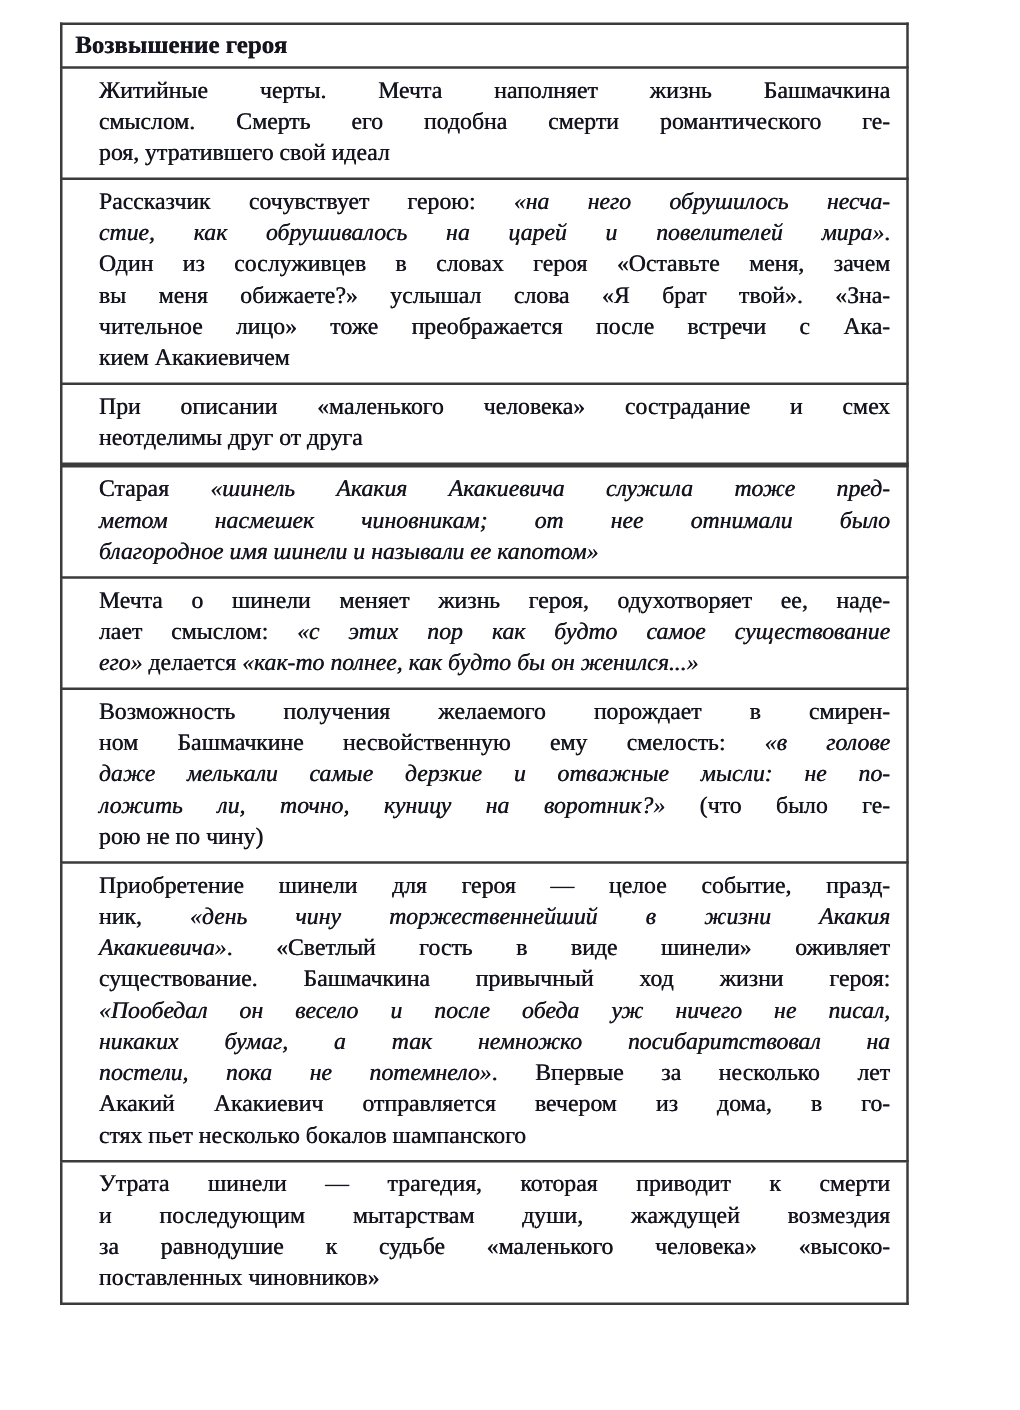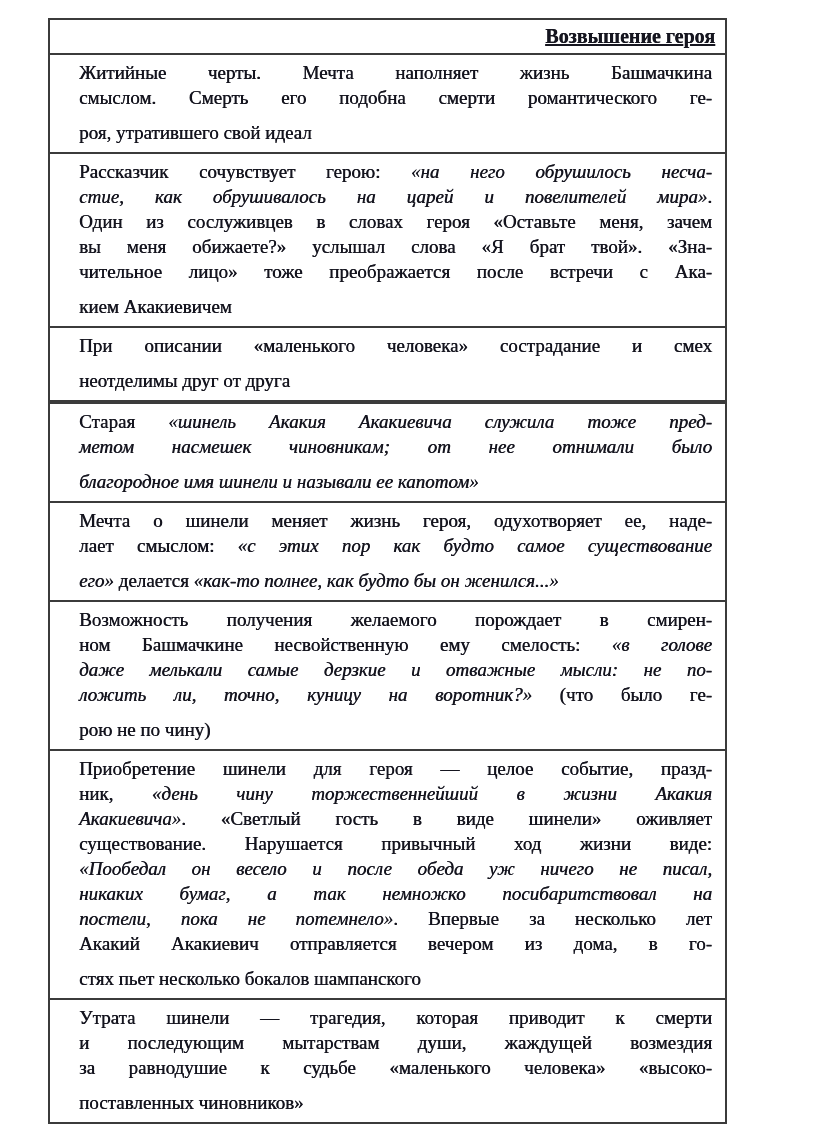--- a/index.html
+++ b/index.html
@@ -21,40 +21,38 @@
   table.doc-table{
     border-collapse:collapse;
     width:100%;
     table-layout:fixed;
   }
   table.doc-table, table.doc-table td{
     border:2px solid #3b3b3b;
   }
   td.title-cell{
     font-weight:bold;
-    text-align:right;
+    text-align:left;
     font-size:20px;
     line-height:25px;
     padding:4px 10px;
     text-shadow:0.3px 0 0 currentColor;
-    text-decoration:underline;
   }
   td.cell{
     font-size:19px;
     line-height:25px;
     padding:5px 13px 7px 29px;
     text-shadow:0.4px 0 0 currentColor;
   }
   .line{
     text-align:justify;
     text-align-last:justify;
   }
   .line.last{
     text-align-last:left;
-    margin-top:10px;
   }
   .seg.it{
     font-style:italic;
   }
   .mid-heading{
     font-weight:bold;
     font-size:20px;
     line-height:26px;
     text-align:center;
     margin:18px 0 13px 0;
@@ -122,21 +120,21 @@
               <div class="line"><span class="seg it">даже мелькали самые дерзкие и отважные мысли: не по-</span></div>
               <div class="line"><span class="seg it">ложить ли, точно, куницу на воротник?»</span><span class="seg"> (что было ге-</span></div>
               <div class="line last"><span class="seg">рою не по чину)</span></div>
             </td>
         </tr>
         <tr>
           <td class="cell">
               <div class="line"><span class="seg">Приобретение шинели для героя — целое событие, празд-</span></div>
               <div class="line"><span class="seg">ник, </span><span class="seg it">«день чину торжественнейший в жизни Акакия</span></div>
               <div class="line"><span class="seg it">Акакиевича»</span><span class="seg">. «Светлый гость в виде шинели» оживляет</span></div>
-              <div class="line"><span class="seg">существование. Нарушается привычный ход жизни виде:</span></div>
+              <div class="line"><span class="seg">существование. Башмачкина привычный ход жизни героя:</span></div>
               <div class="line"><span class="seg it">«Пообедал он весело и после обеда уж ничего не писал,</span></div>
               <div class="line"><span class="seg it">никаких бумаг, а так немножко посибаритствовал на</span></div>
               <div class="line"><span class="seg it">постели, пока не потемнело»</span><span class="seg">. Впервые за несколько лет</span></div>
               <div class="line"><span class="seg">Акакий Акакиевич отправляется вечером из дома, в го-</span></div>
               <div class="line last"><span class="seg">стях пьет несколько бокалов шампанского</span></div>
             </td>
         </tr>
         <tr>
           <td class="cell">
               <div class="line"><span class="seg">Утрата шинели — трагедия, которая приводит к смерти</span></div>

